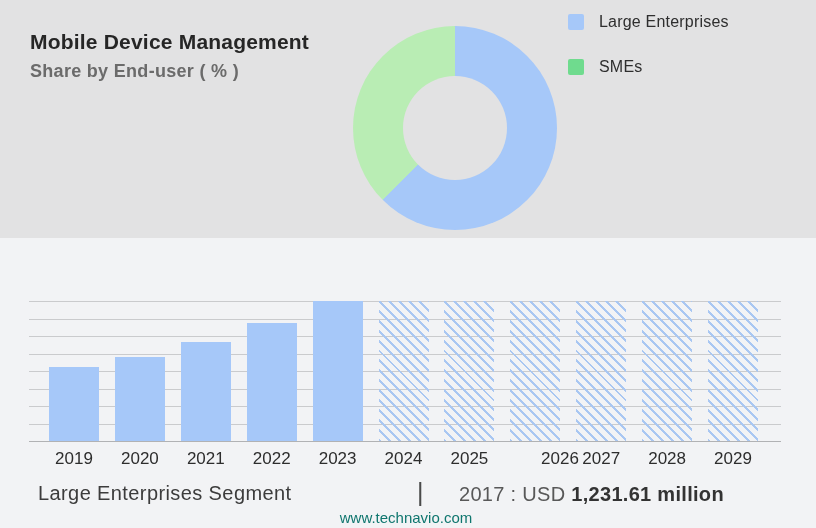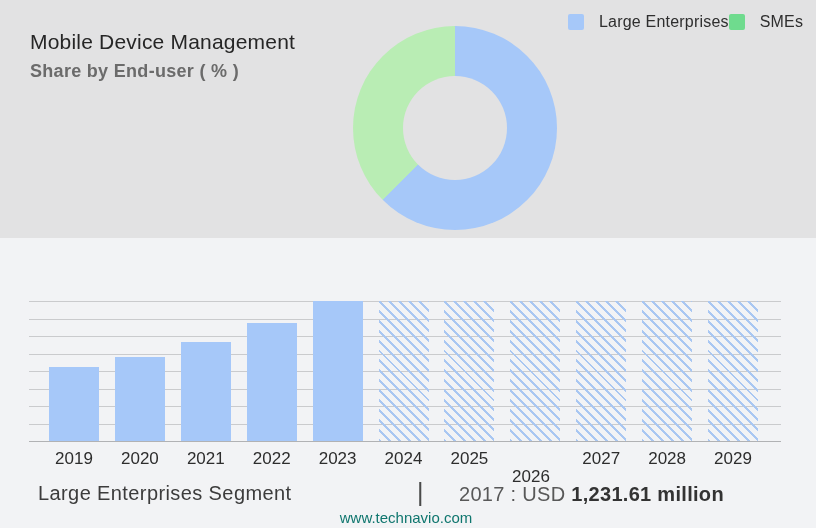--- a/index.html
+++ b/index.html
@@ -2,27 +2,27 @@
 <html><head>
 <meta charset="utf-8">
 <style>
   * { margin:0; padding:0; box-sizing:border-box; }
   body { font-family:"Liberation Sans", sans-serif; }
   .page { position:relative; width:816px; height:528px; overflow:hidden; background:#f2f3f5; }
 
   
   .header-section { position:absolute; left:0; top:0; width:816px; height:238px; background:#e2e2e3; }
   .title-block { position:absolute; left:30px; top:26px; width:310px; }
-  .title-line { font-size:21px; font-weight:400; color:#262626; line-height:31px; letter-spacing:0.2px; }
+  .title-line { font-size:21px; font-weight:700; color:#262626; line-height:31px; letter-spacing:0.2px; }
   .subtitle { margin-top:4px; font-size:18px; color:#6b6b6b; font-weight:700; letter-spacing:0.3px; }
 
   .donut { position:absolute; left:353px; top:26px; width:204px; height:204px; border-radius:50%; }
   .donut-hole { position:absolute; left:50px; top:50px; width:104px; height:104px; border-radius:50%; background:#e2e2e3; }
 
-  .legend { position:absolute; left:568px; top:13px; display:flex; flex-direction:row; }
+  .legend { position:absolute; left:568px; top:13px; display:flex; flex-direction:column; gap:27px; }
   .legend-item { display:flex; align-items:center; gap:15px; }
   .legend-swatch { width:16px; height:16px; border-radius:2px; flex:0 0 auto; }
   .legend-label { font-size:16px; color:#2e2e2e; letter-spacing:0.2px; }
 
   
   .chart-section { position:absolute; left:0; top:238px; width:812px; height:290px; background:#f2f3f5; }
   .plot { position:absolute; left:29px; top:63px; width:752px; height:140px; }
   .gridline { position:absolute; left:0; width:100%; height:1px; background:#cacbcd; }
   .gridline.baseline { background:#b1b2b4; }
   .bar { position:absolute; bottom:0; }
@@ -82,21 +82,21 @@
         <div class="x-label" style="left: 176.8px;">2021</div>
         <div class="bar" style="left: 217.7px; width: 50px; height: 117.6px; background: rgb(166, 200, 249);"></div>
         <div class="x-label" style="left: 242.7px;">2022</div>
         <div class="bar" style="left: 283.6px; width: 50px; height: 140px; background: rgb(166, 200, 249);"></div>
         <div class="x-label" style="left: 308.6px;">2023</div>
         <div class="bar" style="left: 349.5px; width: 50px; height: 140px; background-image: repeating-linear-gradient(45deg, rgb(169, 199, 242) 0px, rgb(169, 199, 242) 2px, transparent 2px, transparent 7px);"></div>
         <div class="x-label" style="left: 374.5px;">2024</div>
         <div class="bar" style="left: 415.4px; width: 50px; height: 140px; background-image: repeating-linear-gradient(45deg, rgb(169, 199, 242) 0px, rgb(169, 199, 242) 2px, transparent 2px, transparent 7px);"></div>
         <div class="x-label" style="left: 440.4px;">2025</div>
         <div class="bar" style="left: 481.3px; width: 50px; height: 140px; background-image: repeating-linear-gradient(45deg, rgb(169, 199, 242) 0px, rgb(169, 199, 242) 2px, transparent 2px, transparent 7px);"></div>
-        <div class="x-label" style="left: 502px; margin-top: 18px;">2026</div>
+        <div class="x-label" style="left: 531px;">2026</div>
         <div class="bar" style="left: 547.2px; width: 50px; height: 140px; background-image: repeating-linear-gradient(45deg, rgb(169, 199, 242) 0px, rgb(169, 199, 242) 2px, transparent 2px, transparent 7px);"></div>
         <div class="x-label" style="left: 572.2px;">2027</div>
         <div class="bar" style="left: 613.1px; width: 50px; height: 140px; background-image: repeating-linear-gradient(45deg, rgb(169, 199, 242) 0px, rgb(169, 199, 242) 2px, transparent 2px, transparent 7px);"></div>
         <div class="x-label" style="left: 638.1px;">2028</div>
         <div class="bar" style="left: 679px; width: 50px; height: 140px; background-image: repeating-linear-gradient(45deg, rgb(169, 199, 242) 0px, rgb(169, 199, 242) 2px, transparent 2px, transparent 7px);"></div>
         <div class="x-label" style="left: 704px;">2029</div>
       </div>
 
     <div class="segment-label">Large Enterprises Segment</div>
     <div class="footer-separator">|</div>

